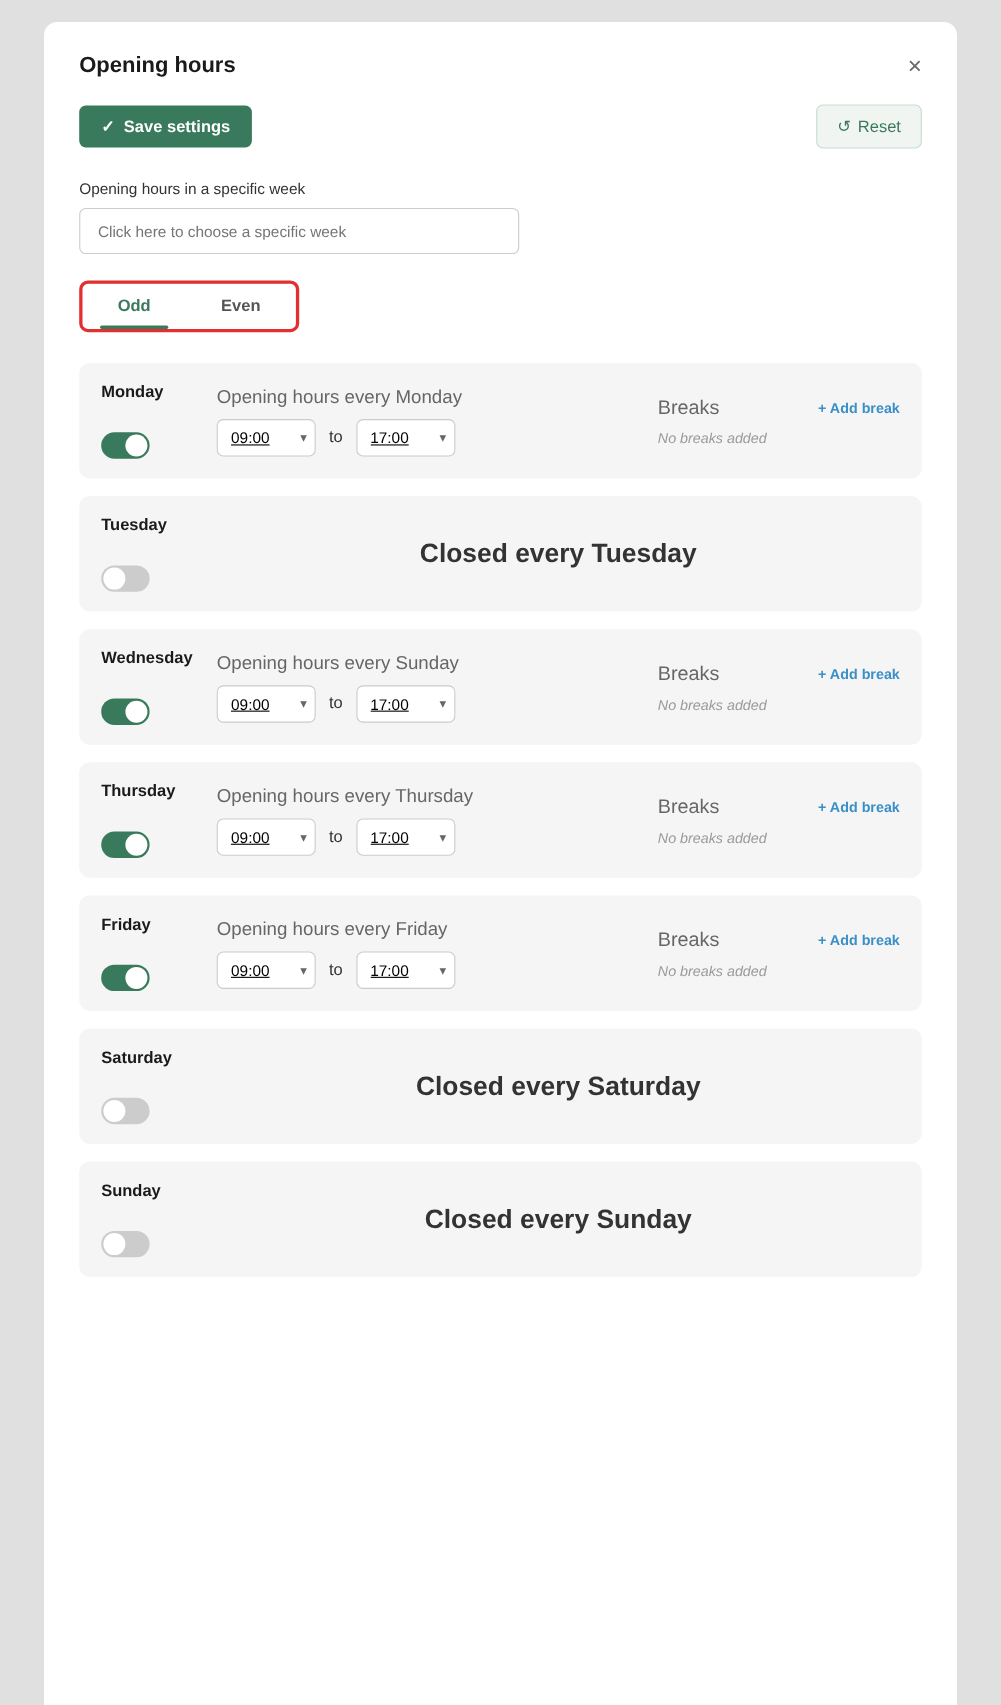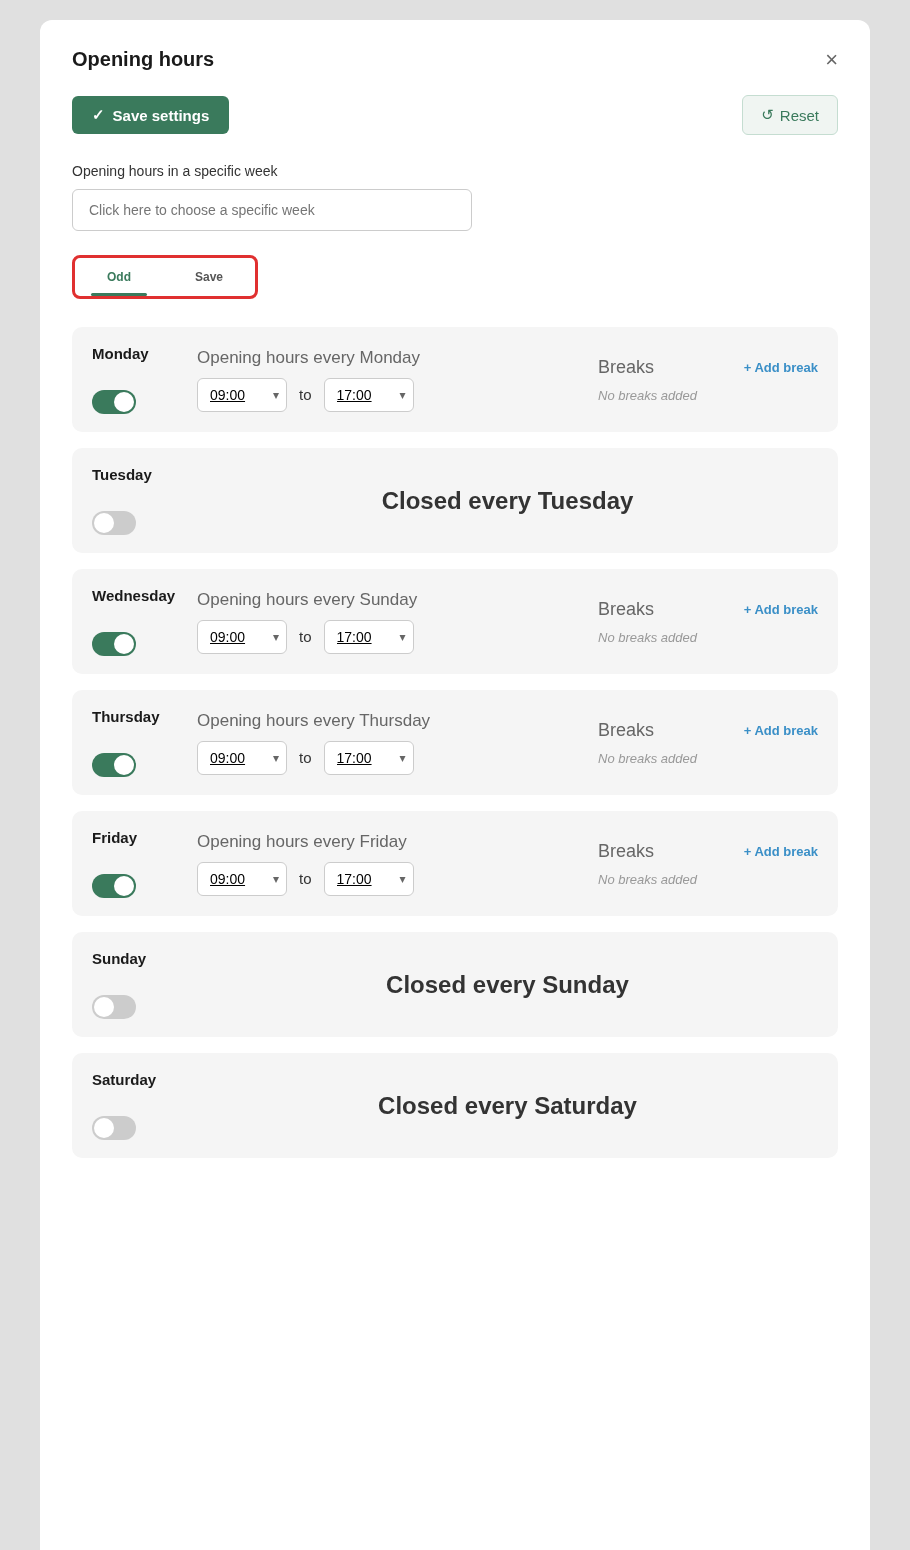--- a/index.html
+++ b/index.html
@@ -93,21 +93,21 @@
     .tabs-wrapper {
       border: 3px solid #e03030;
       border-radius: 8px;
       display: inline-flex;
       margin-bottom: 28px;
       overflow: hidden;
       background: #fff;
     }
     .tab {
       padding: 12px 32px;
-      font-size: 12px;
+      font-size: 15px;
       font-weight: 600;
       cursor: pointer;
       border: none;
       background: none;
       color: #555;
       position: relative;
     }
     .tab.active {
       color: #3a7a5c;
     }
@@ -275,21 +275,21 @@
 
   
   <div>
     <div class="section-label">Opening hours in a specific week</div>
     <input class="week-input" type="text" readonly="" placeholder="Click here to choose a specific week" style="">
   </div>
 
   
   <div class="tabs-wrapper">
     <button class="tab active">Odd</button>
-    <button class="tab">Save</button>
+    <button class="tab">Even</button>
   </div>
 
   
   
   <div class="day-card">
     <div class="day-row">
       <div class="toggle-col">
         <span class="day-name">Monday</span>
         <div class="toggle on"></div>
       </div>
@@ -428,31 +428,31 @@
         </div>
         <div class="no-breaks">No breaks added</div>
       </div>
     </div>
   </div>
 
   
   <div class="day-card">
     <div class="day-row">
       <div class="toggle-col">
+        <span class="day-name">Saturday</span>
+        <div class="toggle"></div>
+      </div>
+      <span class="closed-msg">Closed every Saturday</span>
+    </div>
+  </div>
+
+  
+  <div class="day-card">
+    <div class="day-row">
+      <div class="toggle-col">
         <span class="day-name">Sunday</span>
         <div class="toggle"></div>
       </div>
       <span class="closed-msg">Closed every Sunday</span>
     </div>
   </div>
 
-  
-  <div class="day-card">
-    <div class="day-row">
-      <div class="toggle-col">
-        <span class="day-name">Saturday</span>
-        <div class="toggle"></div>
-      </div>
-      <span class="closed-msg">Closed every Saturday</span>
-    </div>
-  </div>
-
 </div>
 
 </body></html>

